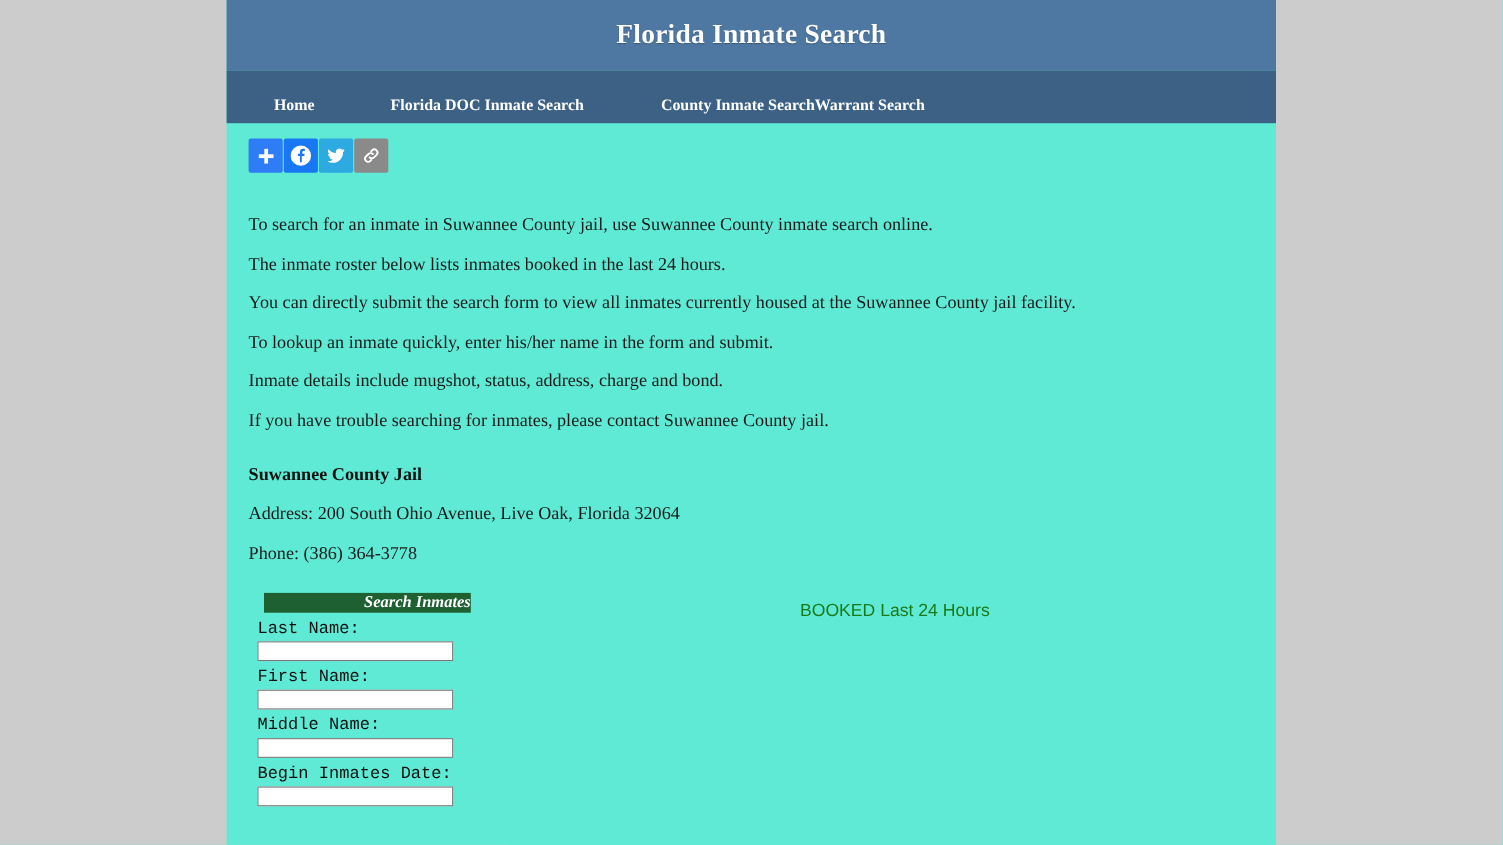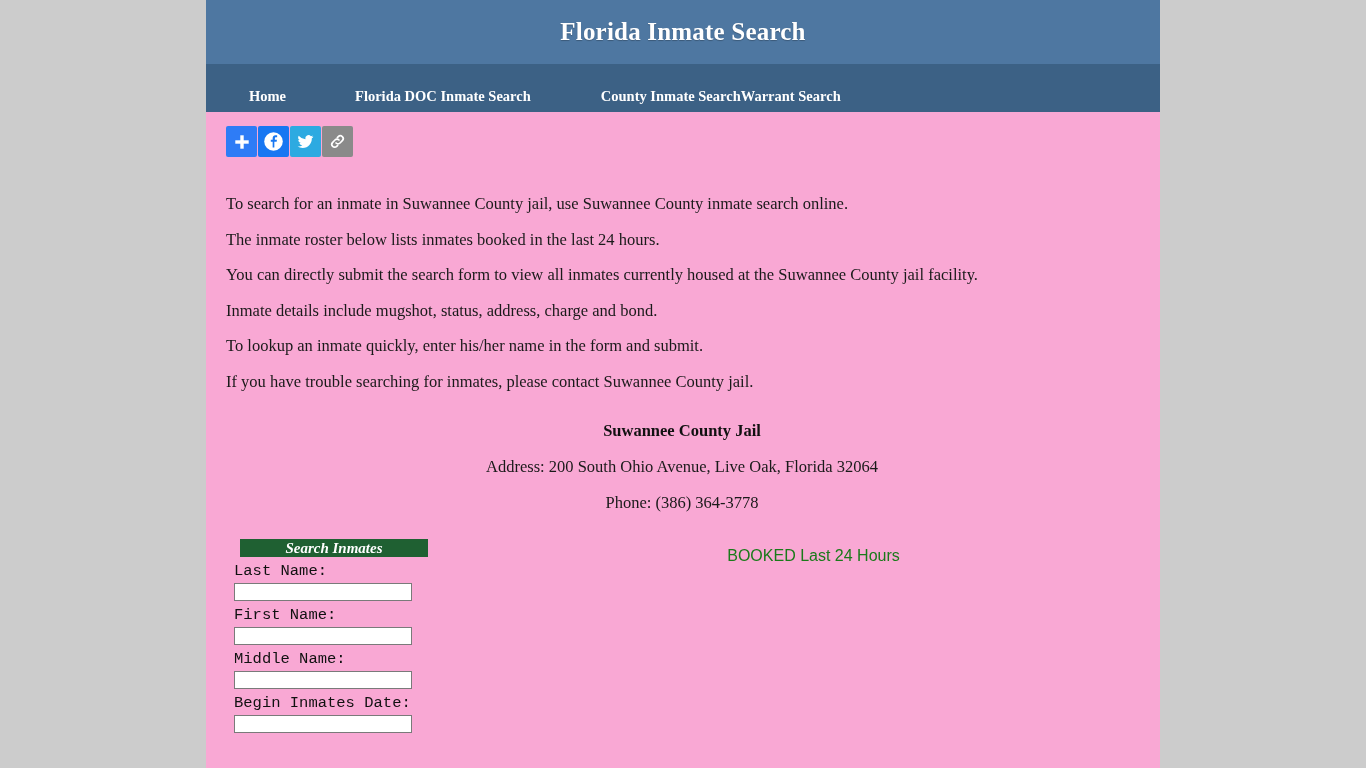--- a/index.html
+++ b/index.html
@@ -13,21 +13,21 @@
     background: #cccccc;
     font-family: "Liberation Serif", serif;
   }
 
   .page-wrap {
     position: absolute;
     left: 206px;
     top: 0;
     width: 954px;
     min-height: 768px;
-    background: #f9a8d4;
+    background: #5eead4;
   }
 
   
   .site-header {
     height: 64px;
     background: #4e77a1;
     display: flex;
     align-items: center;
     justify-content: center;
   }
@@ -128,21 +128,20 @@
     font-weight: bold;
     font-size: 16.5px;
     color: #111111;
   }
   .jail-block p {
     margin: 0 0 10px 0;
     font-family: "Liberation Serif", serif;
     font-size: 16.5px;
     color: #1a1a1a;
     line-height: 1.55;
-    text-align: center;
   }
 
   
   .columns {
     margin-top: 24px;
     display: flex;
     align-items: flex-start;
   }
   .col-left {
     width: 300px;
@@ -164,21 +163,21 @@
   }
 
   
   .search-head {
     background: #1f6032;
     color: #ffffff;
     font-family: "Liberation Serif", serif;
     font-weight: bold;
     font-style: italic;
     font-size: 15px;
-    text-align: center;
+    text-align: right;
     width: 188px;
     height: 18px;
     line-height: 18px;
     box-sizing: border-box;
     margin-left: 6px;
   }
   .form-label {
     font-family: Liberation Mono, monospace;
     font-size: 15.5px;
     color: #111111;
@@ -252,22 +251,22 @@
             </g>
           </svg>
         </span>
       </div>
     </div>
 
     <div class="body-copy">
       <p>To search for an inmate in Suwannee County jail, use Suwannee County inmate search online.</p>
       <p>The inmate roster below lists inmates booked in the last 24 hours.</p>
       <p>You can directly submit the search form to view all inmates currently housed at the Suwannee County jail facility.</p>
+      <p>To lookup an inmate quickly, enter his/her name in the form and submit.</p>
       <p>Inmate details include mugshot, status, address, charge and bond.</p>
-      <p>To lookup an inmate quickly, enter his/her name in the form and submit.</p>
       <p>If you have trouble searching for inmates, please contact Suwannee County jail.</p>
     </div>
 
     <div class="jail-block">
       <p class="jail-name">Suwannee County Jail</p>
       <p>Address: 200 South Ohio Avenue, Live Oak, Florida 32064</p>
       <p>Phone: (386) 364-3778</p>
     </div>
 
     <div class="columns">

